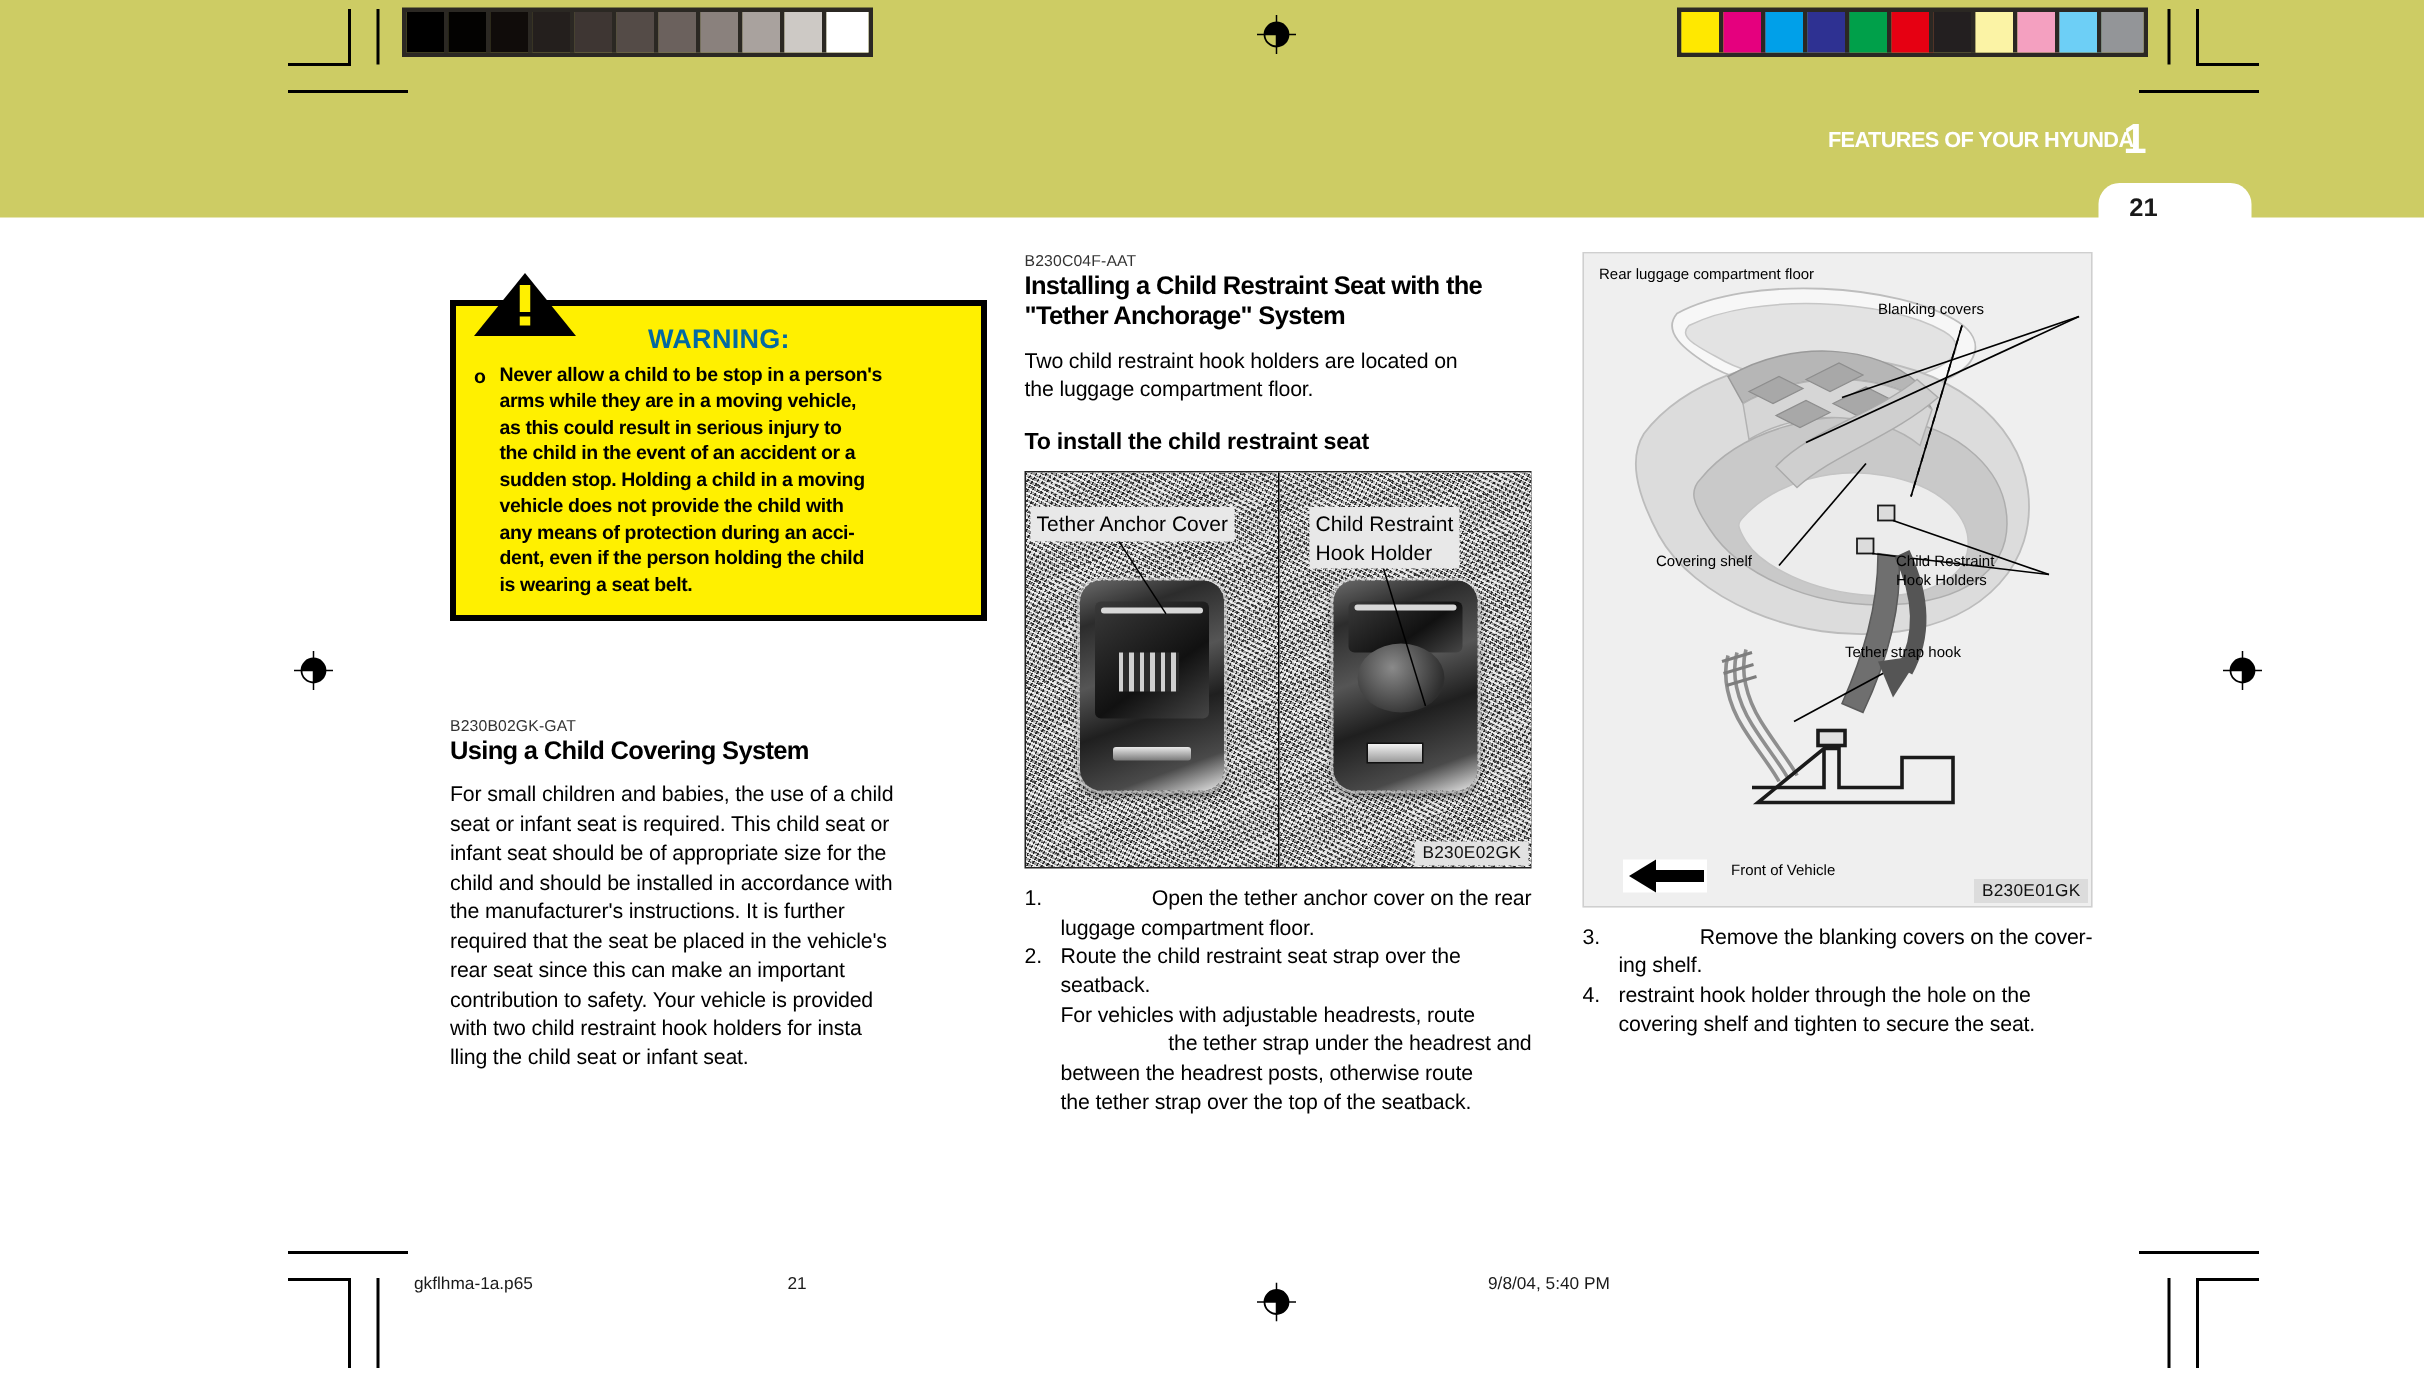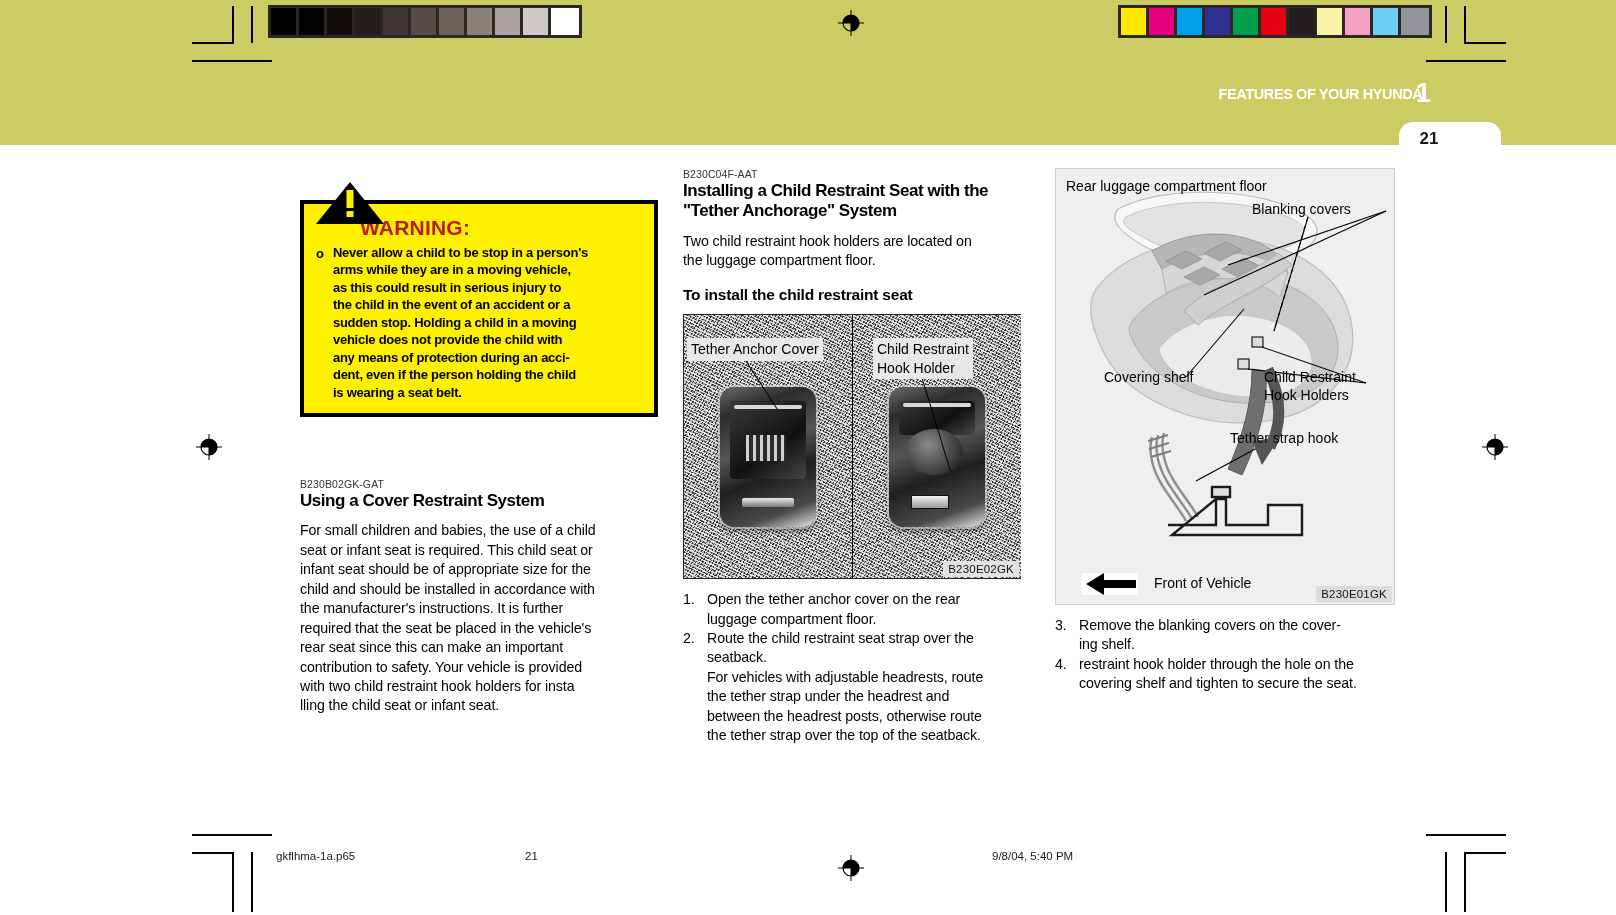--- a/index.html
+++ b/index.html
@@ -60,22 +60,22 @@
   .warn-box {
     position: relative;
     background: #fff000;
     border: 4px solid #000000;
     padding: 10px 12px 12px 12px;
   }
   .warn-tri {
     position: absolute; left: 12px; top: -22px; width: 68px; height: 42px;
   }
   .warn-title {
-    font-size: 21px; font-weight: bold; color: #b91c1c;
-    margin: 2px 0 4px 44px; letter-spacing: 0.2px;
+    font-size: 18px; font-weight: bold; color: #0369a1;
+    margin: 2px 0 4px 116px; letter-spacing: 0.2px;
   }
   .warn-body { display: flex; gap: 9px; }
   .warn-bullet { font-size: 13px; font-weight: bold; color: #000; line-height: 1.34; padding-top: 1px; }
   .warn-text {
     font-size: 13px; font-weight: bold; color: #000;
     line-height: 1.345; text-align: justify; letter-spacing: -0.25px;
   }
   .warn-text .ln { display: block; white-space: nowrap; }
   .warn-text .ln.just { display: flex; justify-content: space-between; }
 
@@ -96,21 +96,21 @@
   p.body .ln { display: block; white-space: nowrap; }
   p.body .ln.just { display: flex; justify-content: space-between; }
 
   
   ol.steps { list-style: none; margin-top: 11px; }
   ol.steps li { display: flex; font-size: 14.2px; line-height: 1.37; color: #000; letter-spacing: -0.1px; }
   ol.steps li + li { margin-top: 0px; }
   ol.steps .num { width: 24px; flex: 0 0 24px; }
   ol.steps .txt { flex: 1; }
   ol.steps .txt .ln { display: block; white-space: nowrap; }
-  ol.steps .txt .ln.just { display: flex; justify-content: flex-start; }
+  ol.steps .txt .ln.just { display: flex; justify-content: flex-end; }
 
   
   .photo-fig { position: relative; width: 338px; height: 265px; margin-top: 2px; border: 1px solid #222; }
   .photo-half { position: absolute; top: 0; width: 168px; height: 263px; overflow: hidden; }
   .photo-half.left { left: 0; }
   .photo-half.right { left: 169px; }
   .photo-split { position: absolute; left: 168px; top: 0; width: 1px; height: 263px; background: #000; }
   .noise {
     position: absolute; inset: 0;
     background-color: #9b9b9b;
@@ -158,21 +158,21 @@
   }
   .leader { position: absolute; background: #000; transform-origin: 0 0; height: 1px; }
   .fig-code {
     position: absolute; right: 1px; bottom: 1px; background: #e2e2e2;
     font-size: 11.5px; color: #111; padding: 2px 5px; letter-spacing: 0.2px;
   }
 
   
   .art-fig { position: relative; width: 340px; height: 437px; background: #efefef; border: 1px solid #cfcfcf; }
   .art-label {
-    position: absolute; font-size: 14px; color: #000; line-height: 1.3; white-space: nowrap;
+    position: absolute; font-size: 10px; color: #000; line-height: 1.3; white-space: nowrap;
   }
   .art-code {
     position: absolute; right: 2px; bottom: 2px; background: #dcdcdc;
     font-size: 11.5px; color: #111; padding: 2px 5px; letter-spacing: 0.2px; text-align: center;
   }
 
   
   .footer-txt { position: absolute; font-size: 11.5px; color: #1a1a1a; }
 </style>
 </head>
@@ -309,21 +309,21 @@
               <span>dent, even if the person holding the child</span>
             </span>
           <span class="ln">is wearing a seat belt.</span>
         </div>
       </div>
     </div>
   </div>
 
   <div class="col" id="col-left" style="top:478px;">
     <div class="code">B230B02GK-GAT</div>
-    <h2 class="sec">Using a Cover Restraint System</h2>
+    <h2 class="sec">Using a Child Covering System</h2>
     <p class="body">
       <span class="ln">For small children and babies, the use of a child</span>
       <span class="ln">seat or infant seat is required. This child seat or</span>
       <span class="ln">infant seat should be of appropriate size for the</span>
       <span class="ln">child and should be installed in accordance with</span>
       <span class="ln just">
           <span>the manufacturer's instructions. It is further</span>
         </span>
       <span class="ln">required that the seat be placed in the vehicle's</span>
       <span class="ln just">

